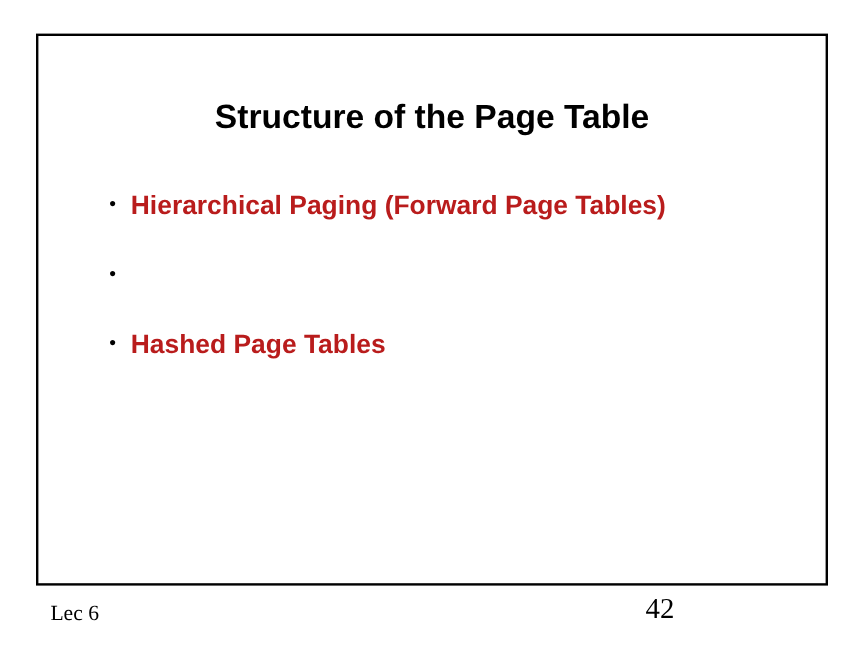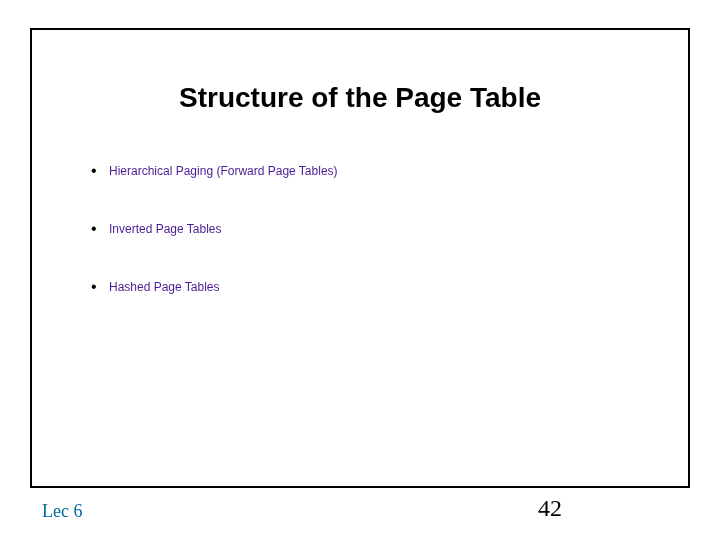--- a/index.html
+++ b/index.html
@@ -41,32 +41,32 @@
   }
   .bullet-dot {
     width: 22px;
     font-size: 16px;
     line-height: 22px;
     color: #000;
     text-align: left;
     padding-left: 4px;
   }
   .bullet-text {
-    font-size: 12px;
-    font-weight: normal;
-    color: #4c1d95;
+    font-size: 22px;
+    font-weight: bold;
+    color: #b91c1c;
     line-height: 22px;
   }
   .footer-left {
     position: absolute;
     left: 42px;
     bottom: 18px;
     font-family: "Times New Roman", Times, serif;
     font-size: 18px;
-    color: #0369a1;
+    color: #000000;
   }
   .footer-center {
     position: absolute;
     bottom: 18px;
     left: 0;
     width: 100%;
     text-align: center;
     font-family: "Times New Roman", Times, serif;
     font-size: 18px;
     color: #000;
@@ -86,21 +86,20 @@
 <div class="slide">
   <div class="frame">
     <div class="title">Structure of the Page Table</div>
     <div class="bullets">
       <div class="bullet-row">
         <div class="bullet-dot">•</div>
         <div class="bullet-text">Hierarchical Paging (Forward Page Tables)</div>
       </div>
       <div class="bullet-row">
         <div class="bullet-dot">•</div>
-        <div class="bullet-text">Inverted Page Tables</div>
       </div>
       <div class="bullet-row">
         <div class="bullet-dot">•</div>
         <div class="bullet-text">Hashed Page Tables</div>
       </div>
     </div>
   </div>
   <div class="footer-left">Lec 6</div>
   <div class="footer-right">42</div>
 </div>

